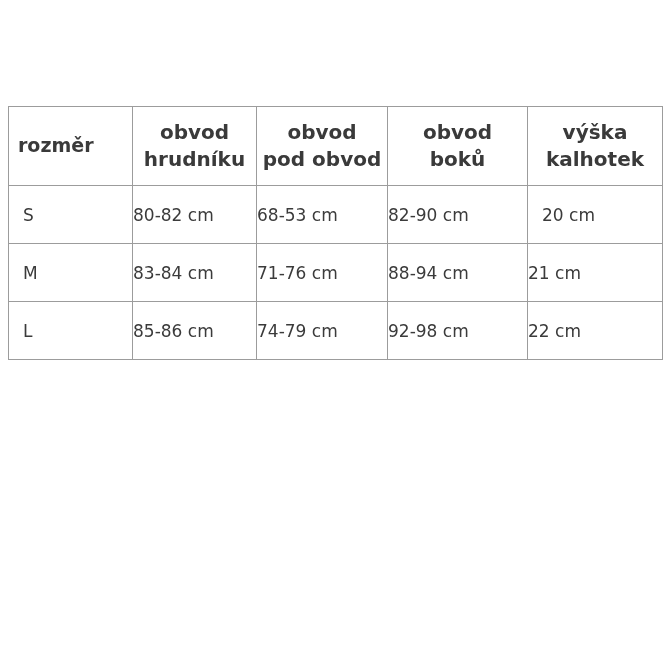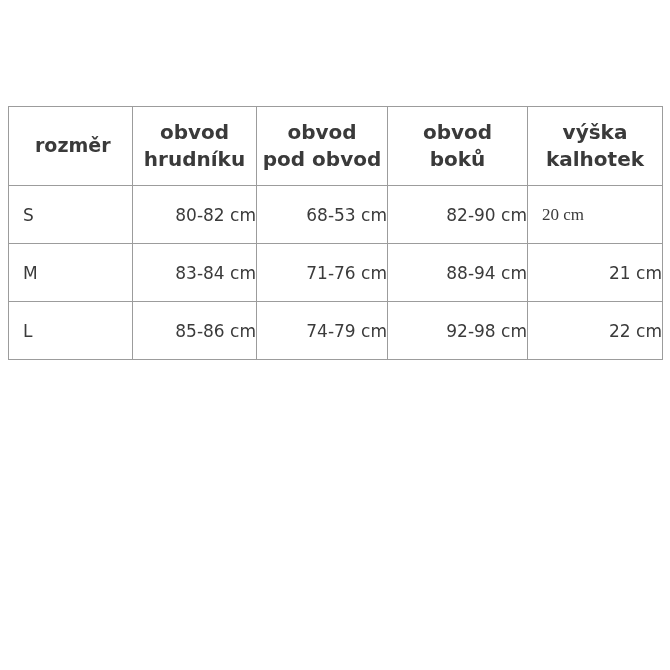--- a/index.html
+++ b/index.html
@@ -48,45 +48,44 @@
 
   thead th {
     height: 78px;
     font-weight: bold;
     font-size: 20px;
     color: #3a3a3a;
     line-height: 1.35;
   }
   thead th.head-first {
     text-align: left;
-    padding-left: 26px;
+    padding-left: 9px;
     font-size: 19px;
   }
   thead th.head-center {
     text-align: center;
   }
   .head-line {
     display: block;
   }
   tbody td {
     height: 57px;
     font-size: 17px;
     color: #3b3b3b;
   }
   tbody td.cell-label {
     text-align: left;
     padding-left: 14px;
   }
   tbody td.cell-val {
-    text-align: right;
+    text-align: left;
   }
   tbody td.cell-val.align-left {
     text-align: left;
     padding-left: 14px;
-    font-family: Liberation Serif, serif;
   }
 </style>
 </head>
 <body>
 
 <div class="page">
   <div class="table-wrap">
     <table class="size-table">
       <colgroup>
         <col class="c0">

